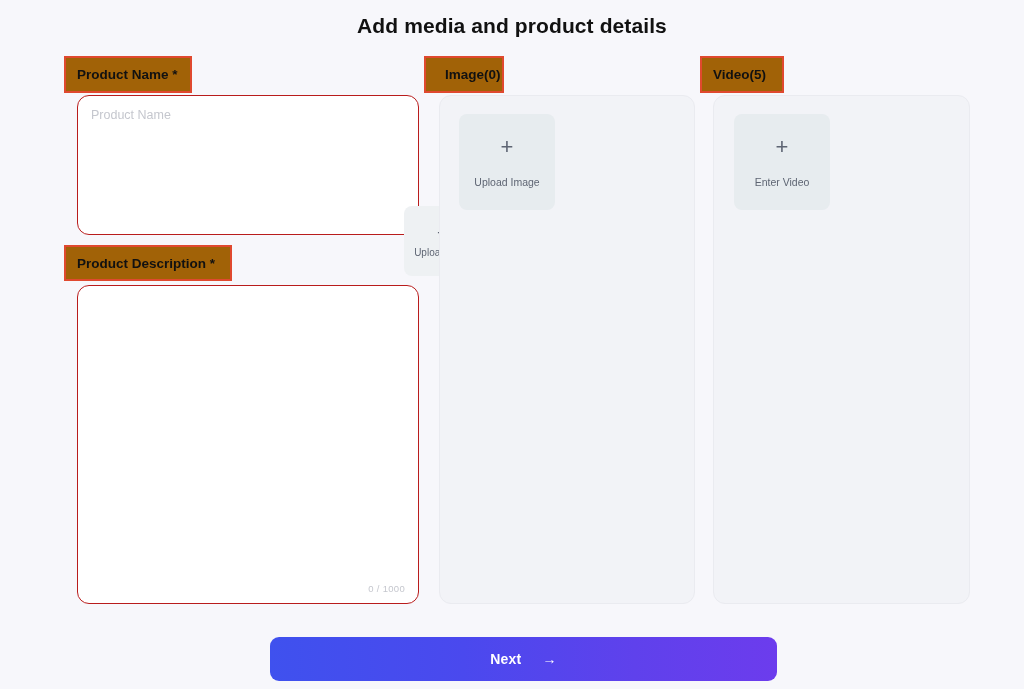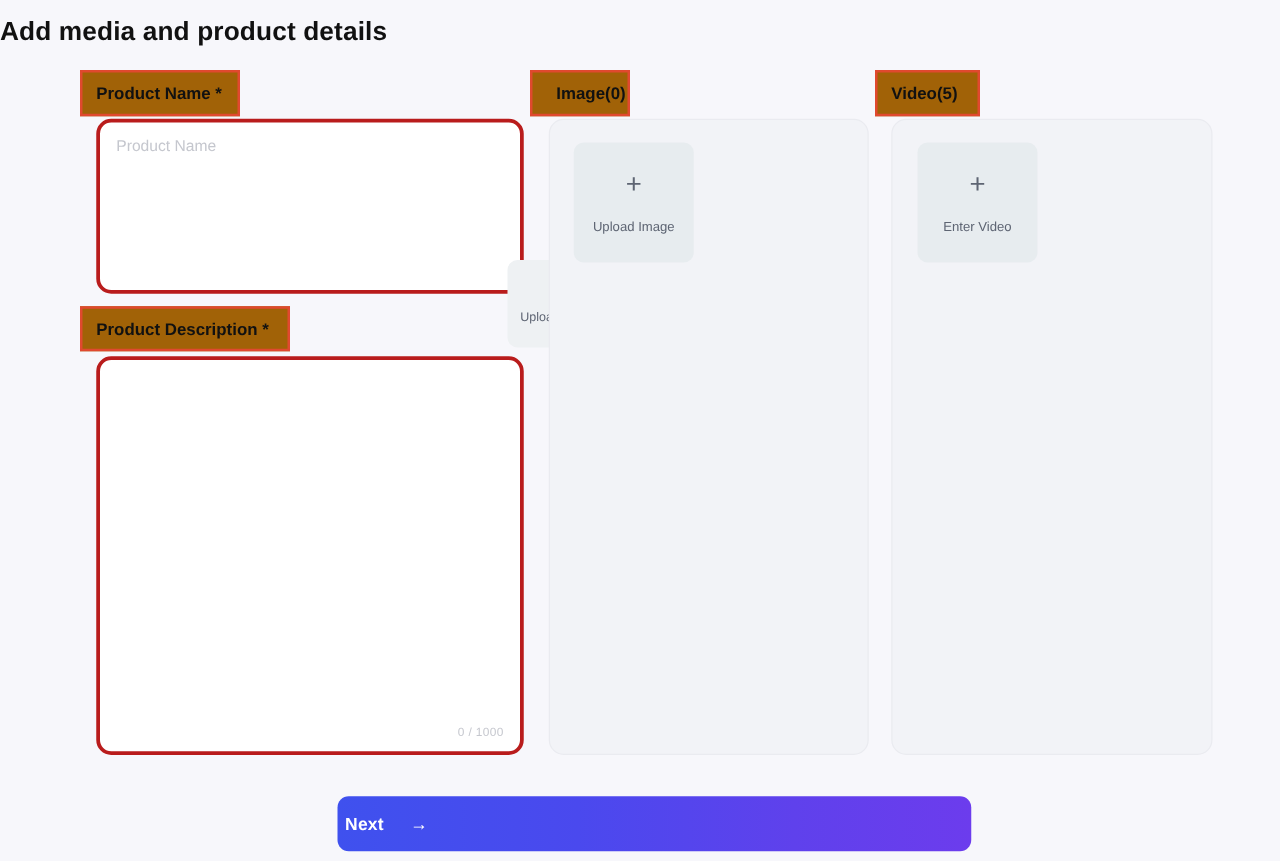--- a/index.html
+++ b/index.html
@@ -15,21 +15,21 @@
     position: relative;
     color: #111827;
   }
 
   
   .page-title {
     position: absolute;
     top: 14px;
     left: 0;
     width: 1024px;
-    text-align: left;
+    text-align: center;
     font-size: 21px;
     font-weight: bold;
     letter-spacing: 0.1px;
     color: #111111;
   }
 
   
   .anno-box {
     position: absolute;
     border: 2px solid #e0492f;
@@ -47,21 +47,21 @@
   }
   #anno-product-name   { left: 64px;  top: 56px;  width: 128px; height: 37px; }
   #anno-product-desc   { left: 64px;  top: 245px; width: 168px; height: 36px; }
   #anno-image-count    { left: 424px; top: 56px;  width: 80px;  height: 37px; padding-left: 19px; }
   #anno-video-count    { left: 700px; top: 56px;  width: 84px;  height: 37px; }
 
   
   .card {
     position: absolute;
     background: #ffffff;
-    border: 3px solid #b91c1c;
+    border: 1px solid #b91c1c;
     border-radius: 12px;
     box-sizing: border-box;
     text-decoration: underline;
   }
   #product-name-card {
     left: 77px;
     top: 95px;
     width: 342px;
     height: 140px;
   }
@@ -174,20 +174,21 @@
     border: none;
     border-radius: 9px;
     background: linear-gradient(90deg, #3f51ee 0%, #4a49ee 38%, #5f41ec 72%, #6c3ced 100%);
     color: #ffffff;
     font-family: "Liberation Sans", sans-serif;
     font-size: 14px;
     font-weight: bold;
     letter-spacing: 0.2px;
     display: flex;
     align-items: center;
+    justify-content: center;
     gap: 21px;
     cursor: pointer;
   }
   #next-button .arrow { font-size: 14px; font-weight: normal; }
 </style>
 </head>
 <body>
 
 <div class="page-title">Add media and product details</div>
 

